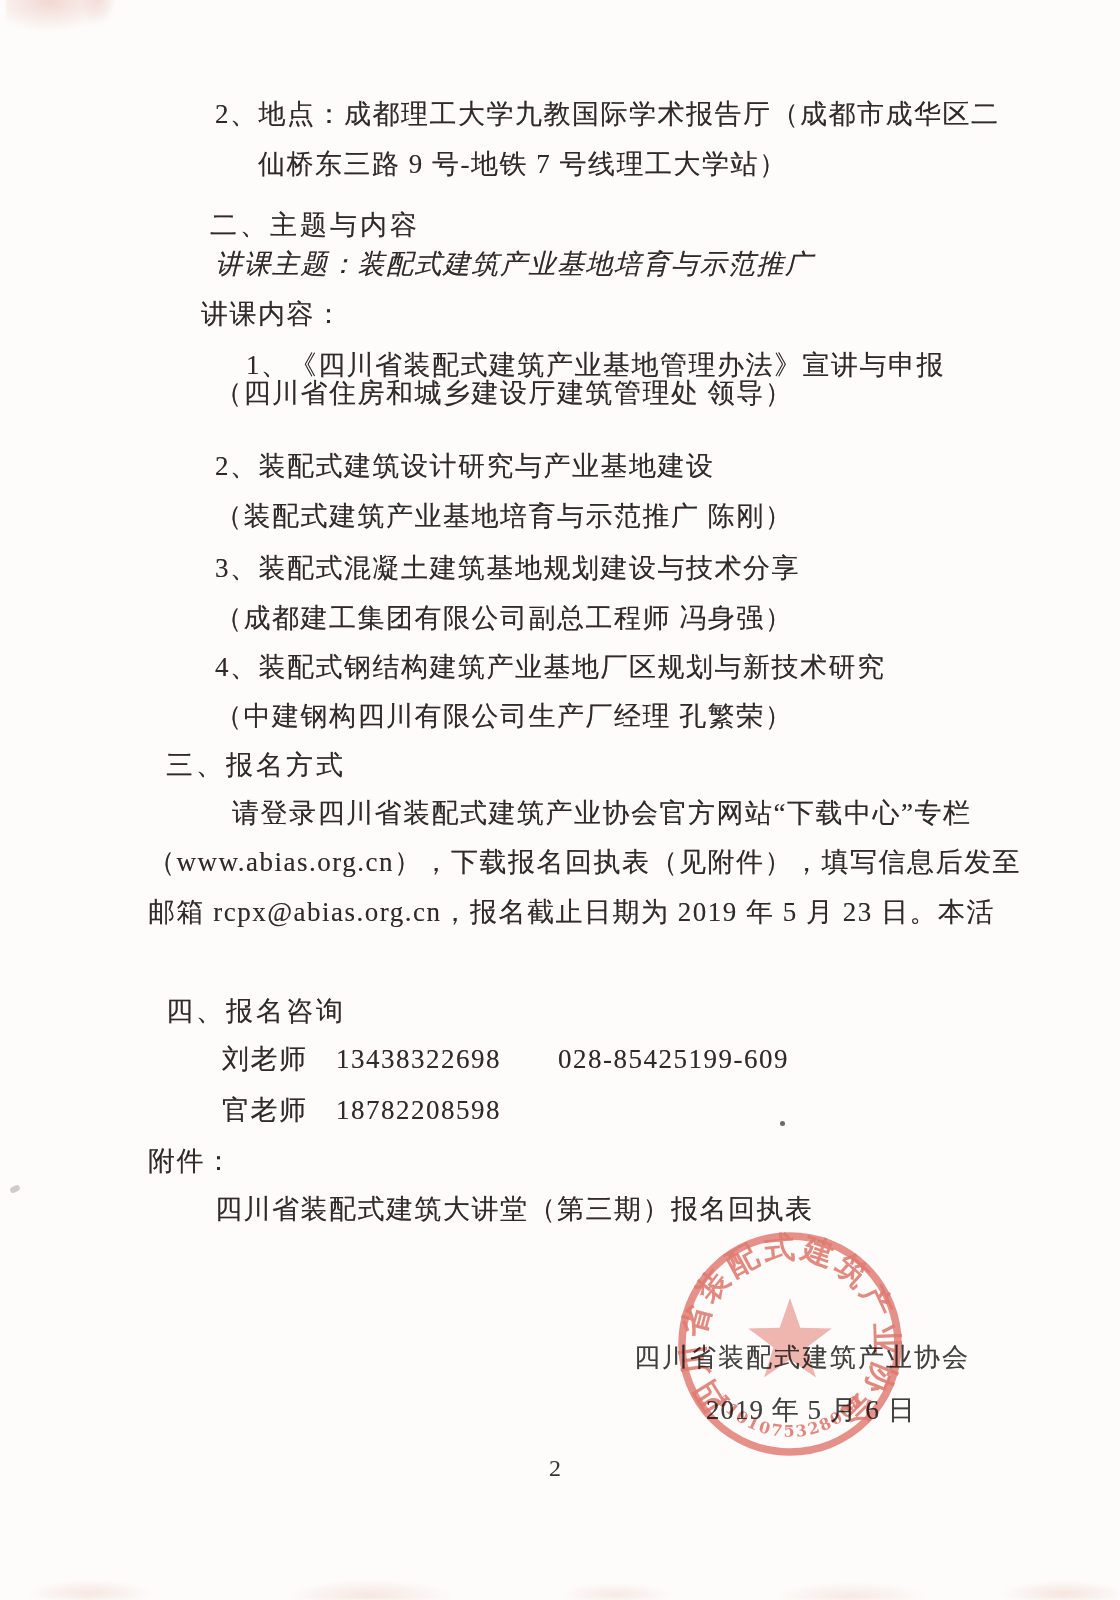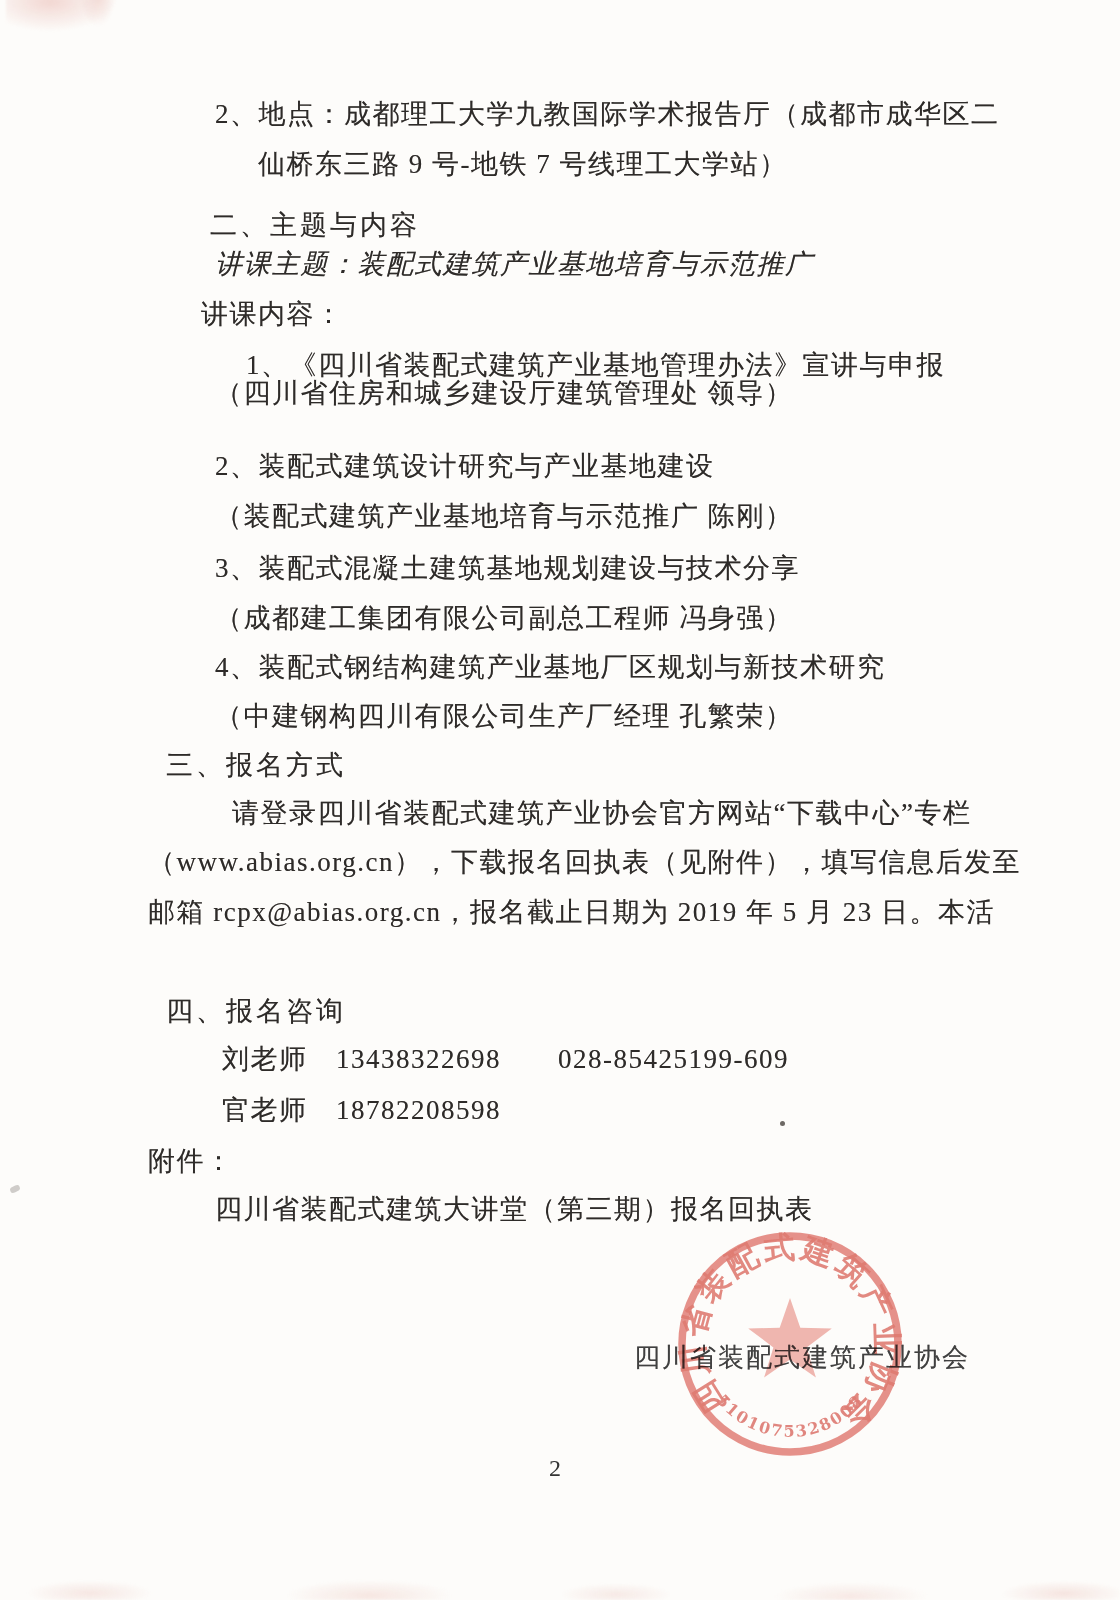--- a/index.html
+++ b/index.html
@@ -113,20 +113,21 @@
   <div class="line" style="left:232px;top:796px;">请登录四川省装配式建筑产业协会官方网站“下载中心”专栏</div>
   <div class="line" style="left:148px;top:845px;">（www.abias.org.cn），下载报名回执表（见附件），填写信息后发至</div>
   <div class="line" style="left:148px;top:895px;">邮箱 rcpx@abias.org.cn，报名截止日期为 2019 年 5 月 23 日。本活</div>
   <div class="line heading" style="left:166px;top:994px;">四、报名咨询</div>
   <div class="line" style="left:222px;top:1042px;">刘老师　13438322698　　028-85425199-609</div>
   <div class="line" style="left:222px;top:1093px;">官老师　18782208598</div>
   <div class="line" style="left:148px;top:1144px;">附件：</div>
   <div class="line" style="left:215px;top:1192px;">四川省装配式建筑大讲堂（第三期）报名回执表</div>
 
   <div class="sig" style="left:634px;top:1340px;font-size:26px;letter-spacing:2px;">四川省装配式建筑产业协会</div>
+  <div class="sig" style="left:706px;top:1392px;font-size:27px;letter-spacing:1px;">2019 年 5 月 6 日</div>
 
   <svg class="seal" viewBox="0 0 248 248">
     <defs>
       <path id="ringPath" d="M 63.2,184.8 A 86,86 0 1 1 184.8,184.8" fill="none"></path>
       <path id="codePath" d="M 43.5,170.5 A 93,93 0 0 0 204.5,170.5" fill="none"></path>
       <filter id="sealBlur">
           <feGaussianBlur stdDeviation="0.55"></feGaussianBlur>
         </filter>
     </defs>
     <g filter="url(#sealBlur)">

